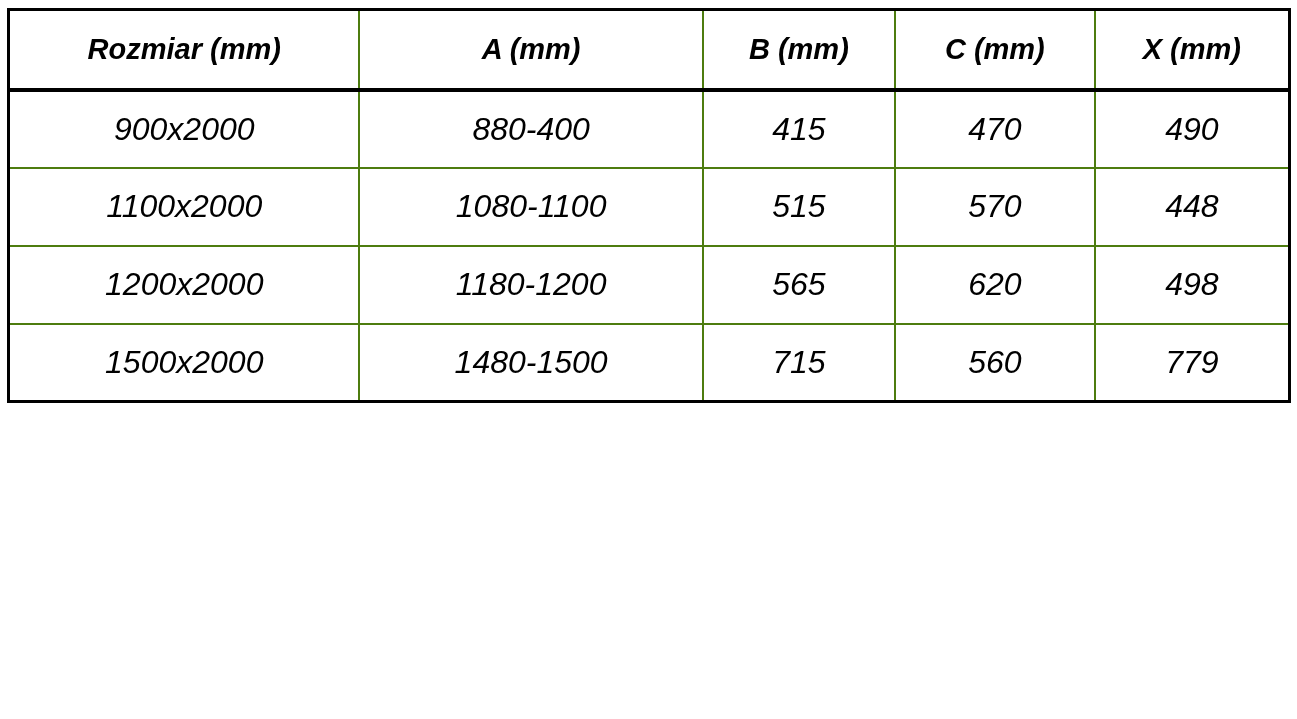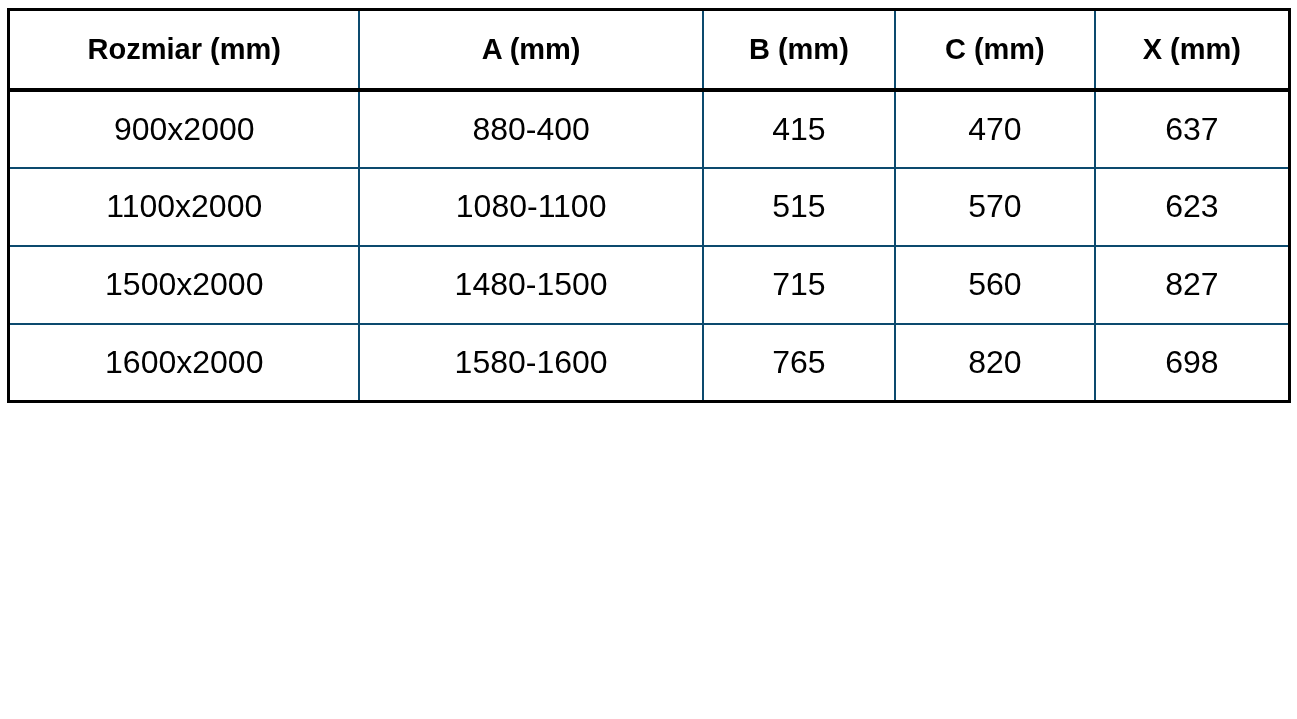--- a/index.html
+++ b/index.html
@@ -25,27 +25,28 @@
     border: 3px solid #000000;
     background: #ffffff;
   }
   col.c1 { width: 27.4%; }
   col.c2 { width: 26.8%; }
   col.c3 { width: 15.0%; }
   col.c4 { width: 15.6%; }
   col.c5 { width: 15.2%; }
   .spec-table th,
   .spec-table td {
-    border: 2px solid #0c4a6e;
+    border: 2px solid #4d7c0f;
     text-align: center;
     vertical-align: middle;
     color: #000000;
     padding: 0;
     overflow: hidden;
     white-space: nowrap;
+    font-style: italic;
   }
   .spec-table thead tr {
     height: 80px;
   }
   .spec-table thead th {
     font-weight: bold;
     font-size: 29px;
     border-bottom: 4px solid #000000;
   }
   .spec-table tbody tr {
@@ -76,38 +77,38 @@
           <th>C (mm)</th>
           <th>X (mm)</th>
         </tr>
     </thead>
     <tbody>
         <tr>
           <td>900x2000</td>
           <td>880-400</td>
           <td>415</td>
           <td>470</td>
-          <td>637</td>
+          <td>490</td>
         </tr>
         <tr>
           <td>1100x2000</td>
           <td>1080-1100</td>
           <td>515</td>
           <td>570</td>
-          <td>623</td>
+          <td>448</td>
+        </tr>
+        <tr>
+          <td>1200x2000</td>
+          <td>1180-1200</td>
+          <td>565</td>
+          <td>620</td>
+          <td>498</td>
         </tr>
         <tr>
           <td>1500x2000</td>
           <td>1480-1500</td>
           <td>715</td>
           <td>560</td>
-          <td>827</td>
-        </tr>
-        <tr>
-          <td>1600x2000</td>
-          <td>1580-1600</td>
-          <td>765</td>
-          <td>820</td>
-          <td>698</td>
+          <td>779</td>
         </tr>
       </tbody>
   </table>
 </div>
 
 </body></html>

